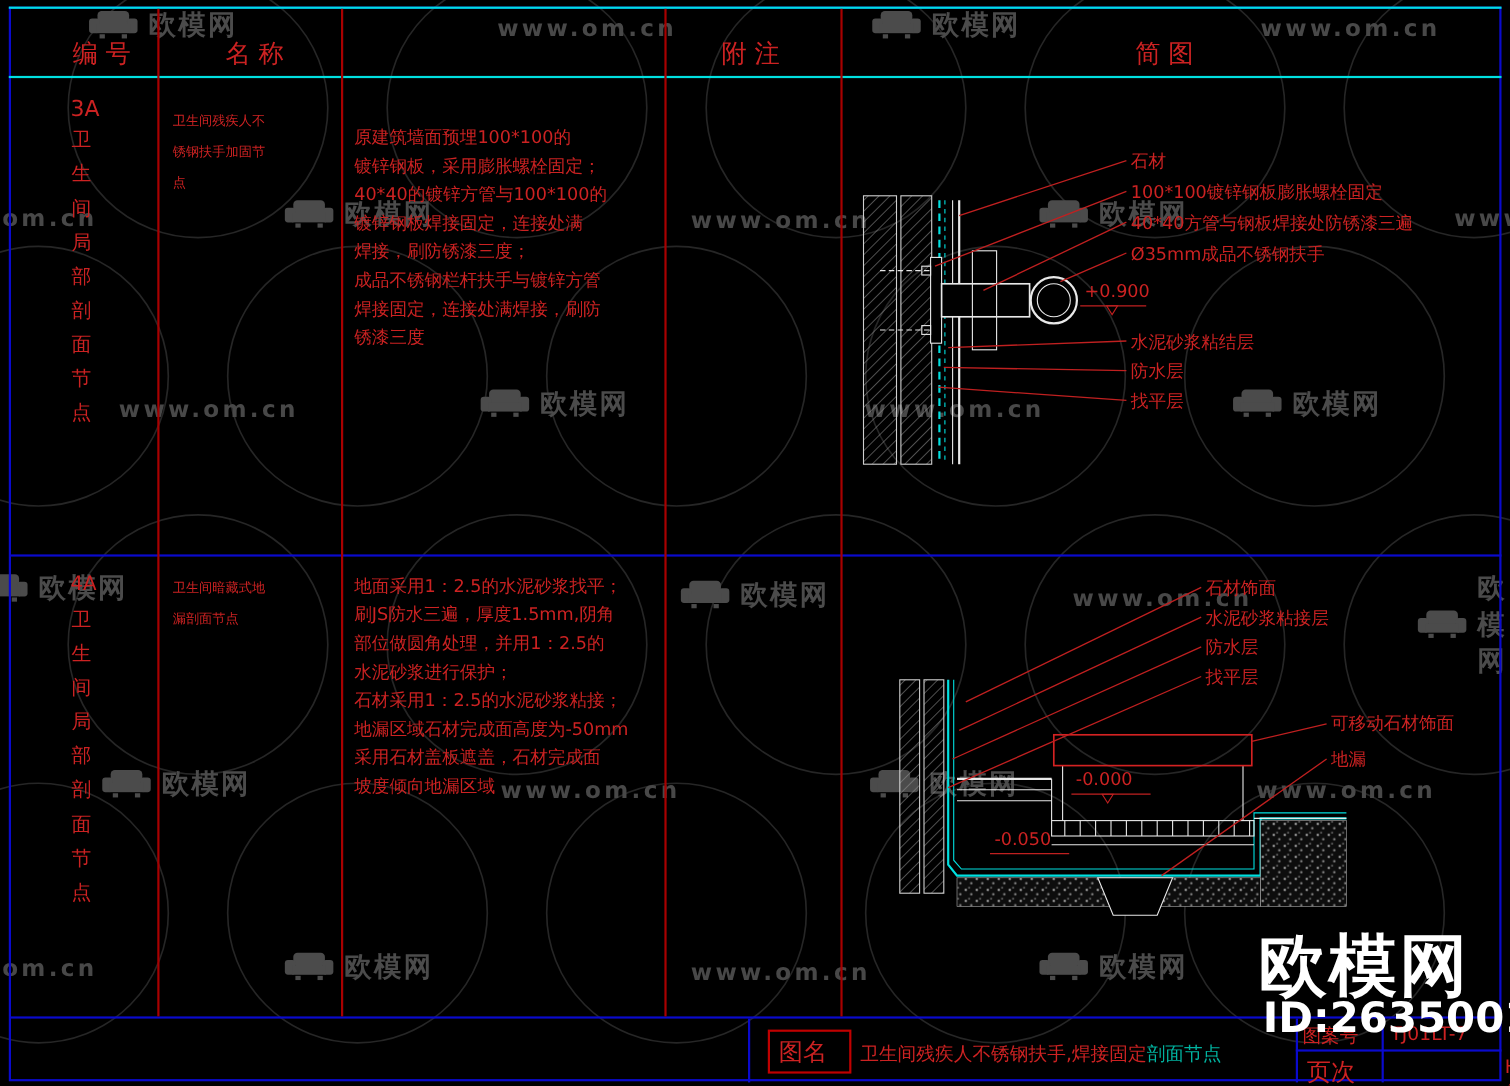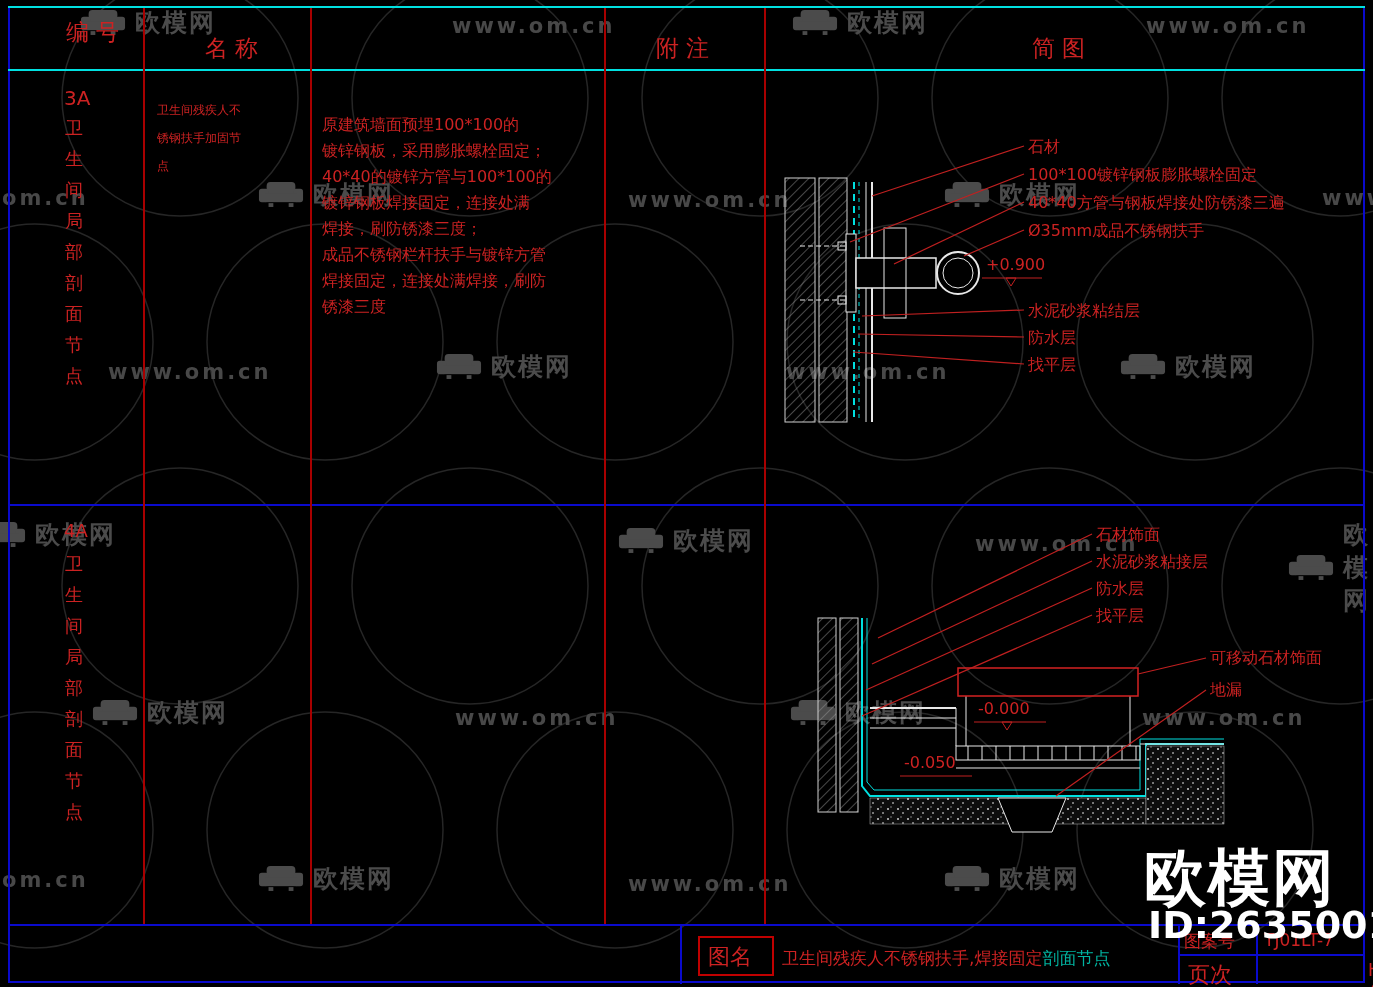--- a/index.html
+++ b/index.html
@@ -188,21 +188,21 @@
   <div id="outer-border"></div>
   <div class="hl cyan" style="left:8px;top:6px;width:1357px"></div>
   <div class="hl cyan" style="left:8px;top:69px;width:1357px"></div>
   <div class="hl blue" style="left:9px;top:504px;width:1356px"></div>
   <div class="hl blue" style="left:9px;top:924px;width:1356px"></div>
   <div class="vl redln" style="left:143px;top:8px;height:916px"></div>
   <div class="vl redln" style="left:310px;top:8px;height:916px"></div>
   <div class="vl redln" style="left:604px;top:8px;height:916px"></div>
   <div class="vl redln" style="left:764px;top:8px;height:916px"></div>
 
-  <div class="t hdr ls6" style="left:66px;top:17px">编号</div>
+  <div class="t hdr ls6" style="left:66px;top:33px">编号</div>
   <div class="t hdr ls6" style="left:205px;top:33px">名称</div>
   <div class="t hdr ls6" style="left:656px;top:33px">附注</div>
   <div class="t hdr ls6" style="left:1032px;top:33px">简图</div>
 
   <div class="t" style="left:64px;top:86px;font-size:20px">3A</div>
   <div class="t pre vtext" style="left:60px;top:112px">卫
 生
 间
 局
 部
@@ -280,20 +280,30 @@
   <div class="t" style="left:64px;top:520px;font-size:18px">4A</div>
   <div class="t pre vtext" style="left:60px;top:548px">卫
 生
 间
 局
 部
 剖
 面
 节
 点</div>
+  <div class="t pre nm" style="left:157px;top:520px">卫生间暗藏式地
+漏剖面节点</div>
+  <div class="t pre mat" style="left:322px;top:520px">地面采用1：2.5的水泥砂浆找平；
+刷JS防水三遍，厚度1.5mm,阴角
+部位做圆角处理，并用1：2.5的
+水泥砂浆进行保护；
+石材采用1：2.5的水泥砂浆粘接；
+地漏区域石材完成面高度为-50mm
+采用石材盖板遮盖，石材完成面
+坡度倾向地漏区域</div>
   <div class="t" style="left:660px;top:520px"></div>
 
   <svg class="diag" style="left:766px;top:506px" width="600" height="420" viewBox="0 0 600 420">
     <defs>
       <pattern id="hatch2" width="7" height="7" patternUnits="userSpaceOnUse" patternTransform="rotate(45)">
         <line x1="0" y1="0" x2="0" y2="7" stroke="#8f8f8f" stroke-width="1"></line>
       </pattern>
       <pattern id="speck2" width="10" height="10" patternUnits="userSpaceOnUse">
         <rect width="10" height="10" fill="#0d0d0d"></rect>
         <circle cx="2" cy="3" r="1" fill="#cfcfcf"></circle>

